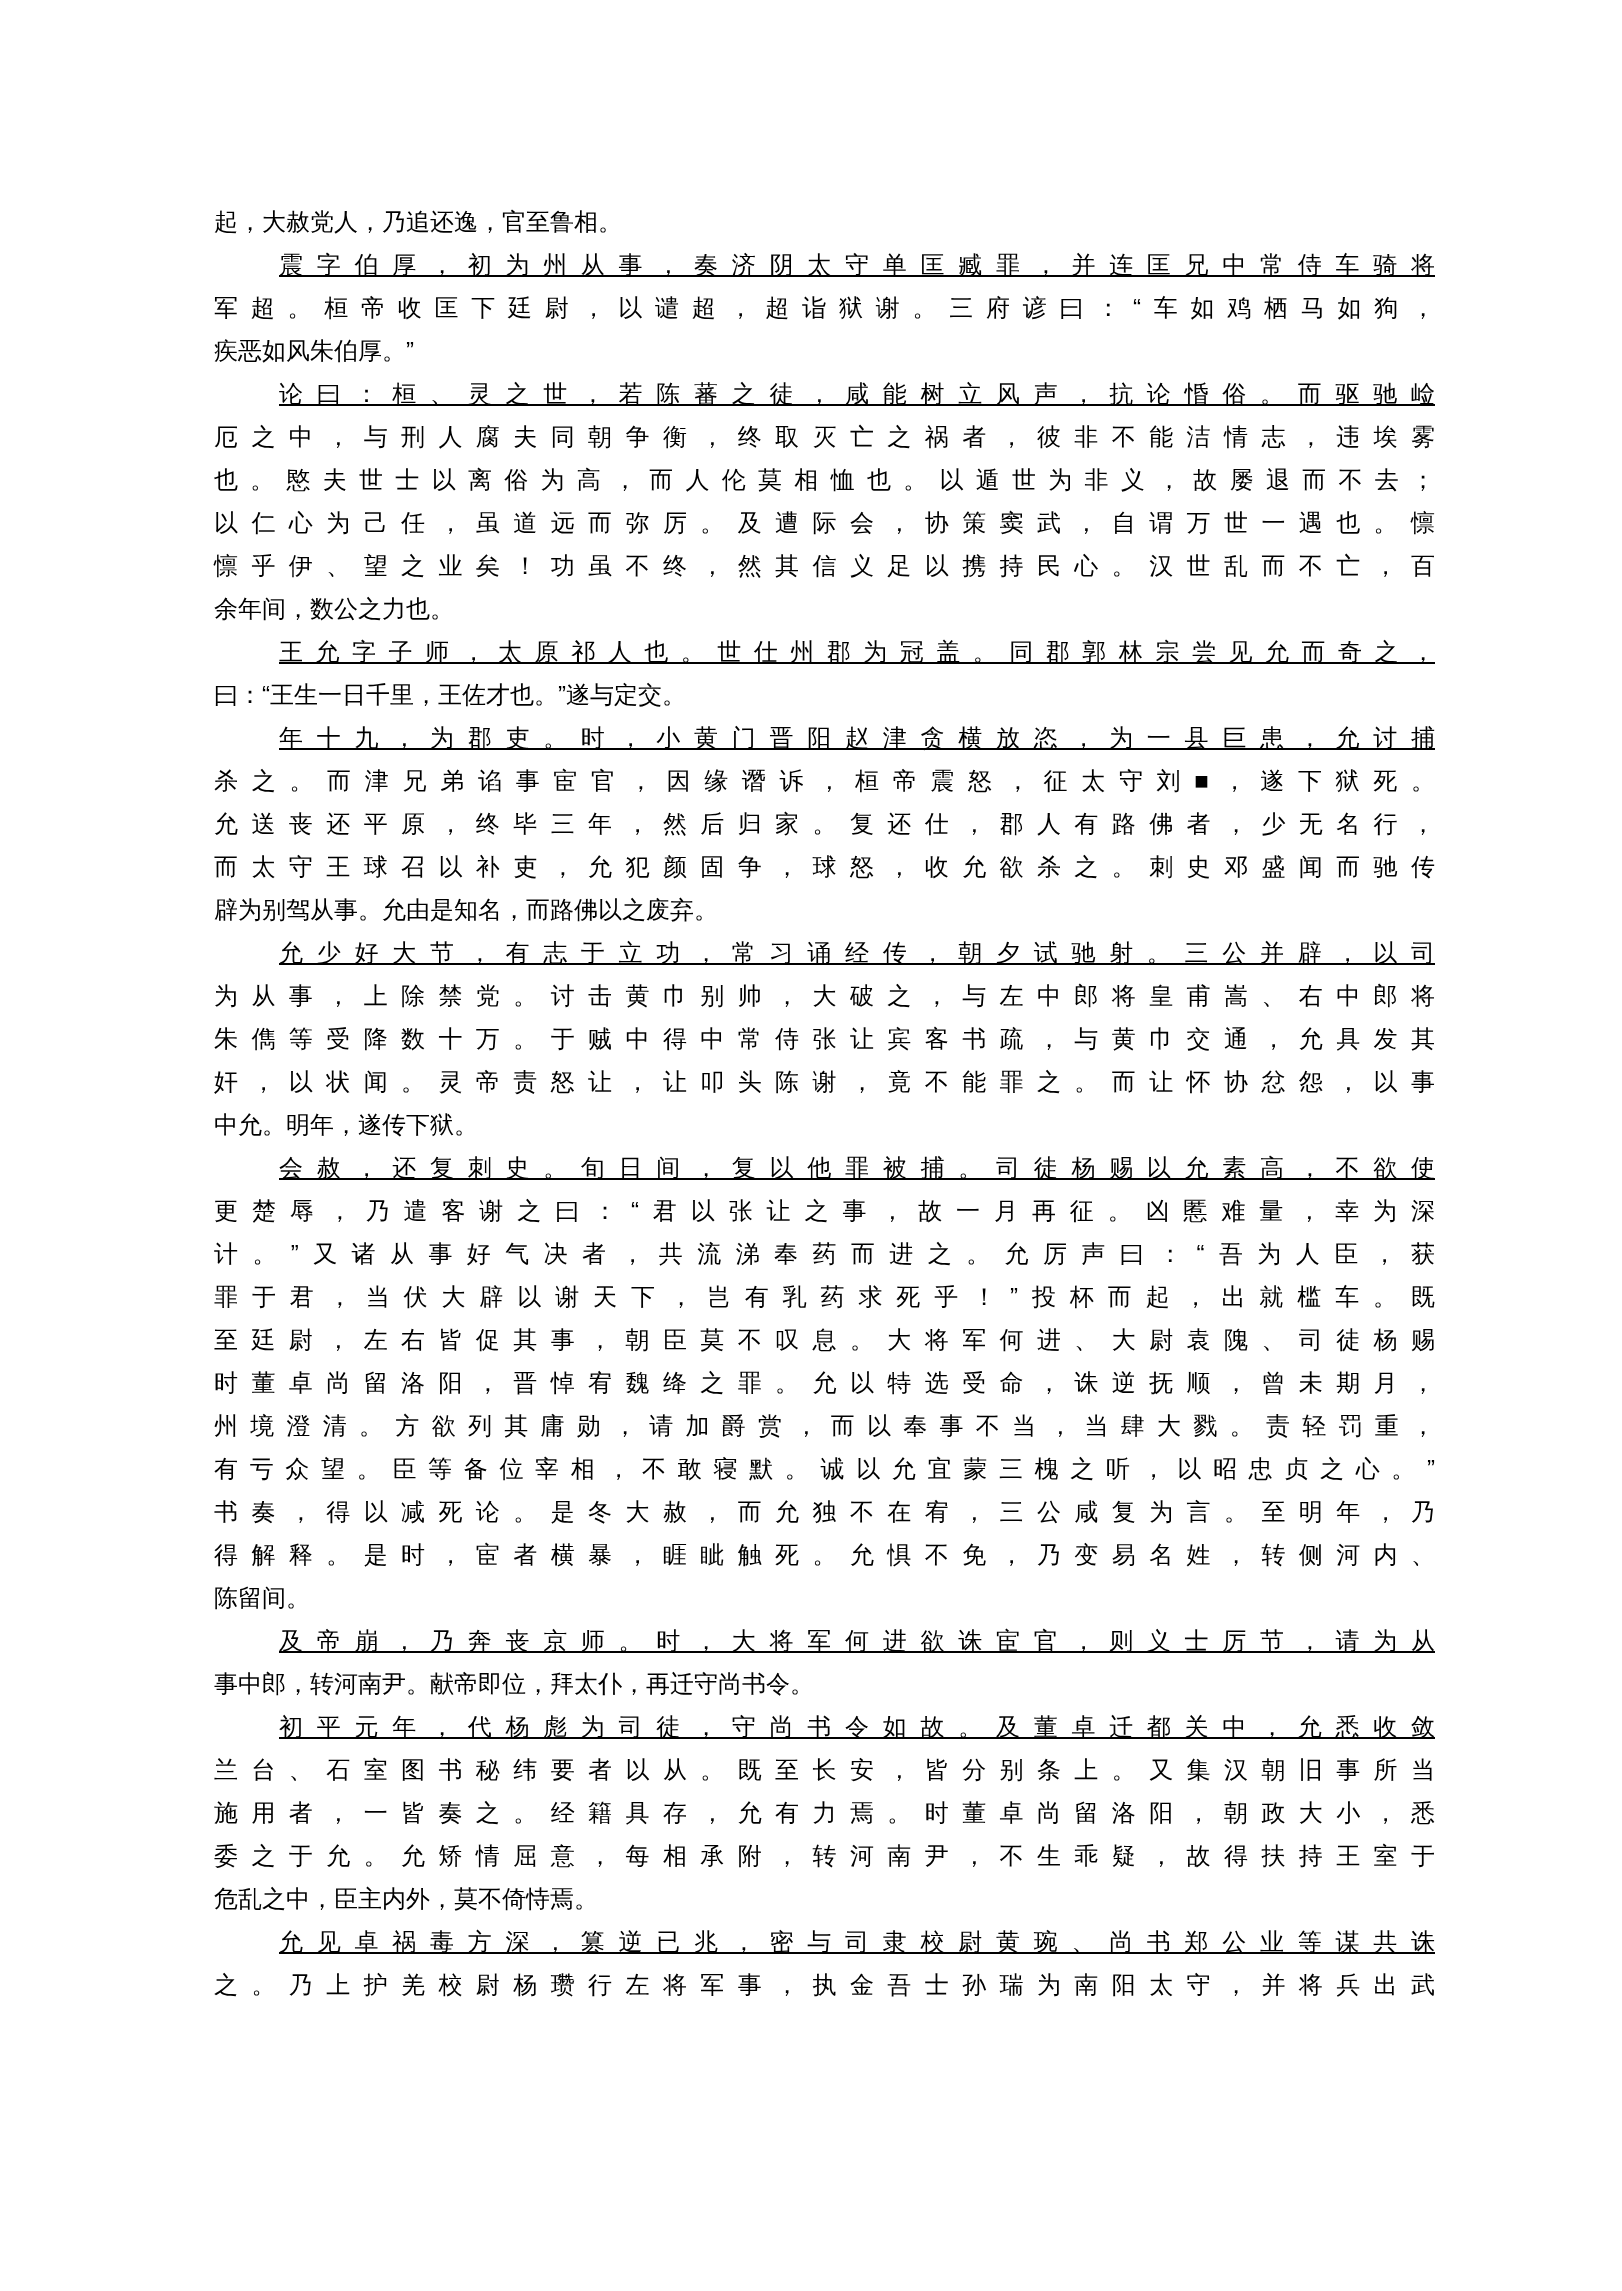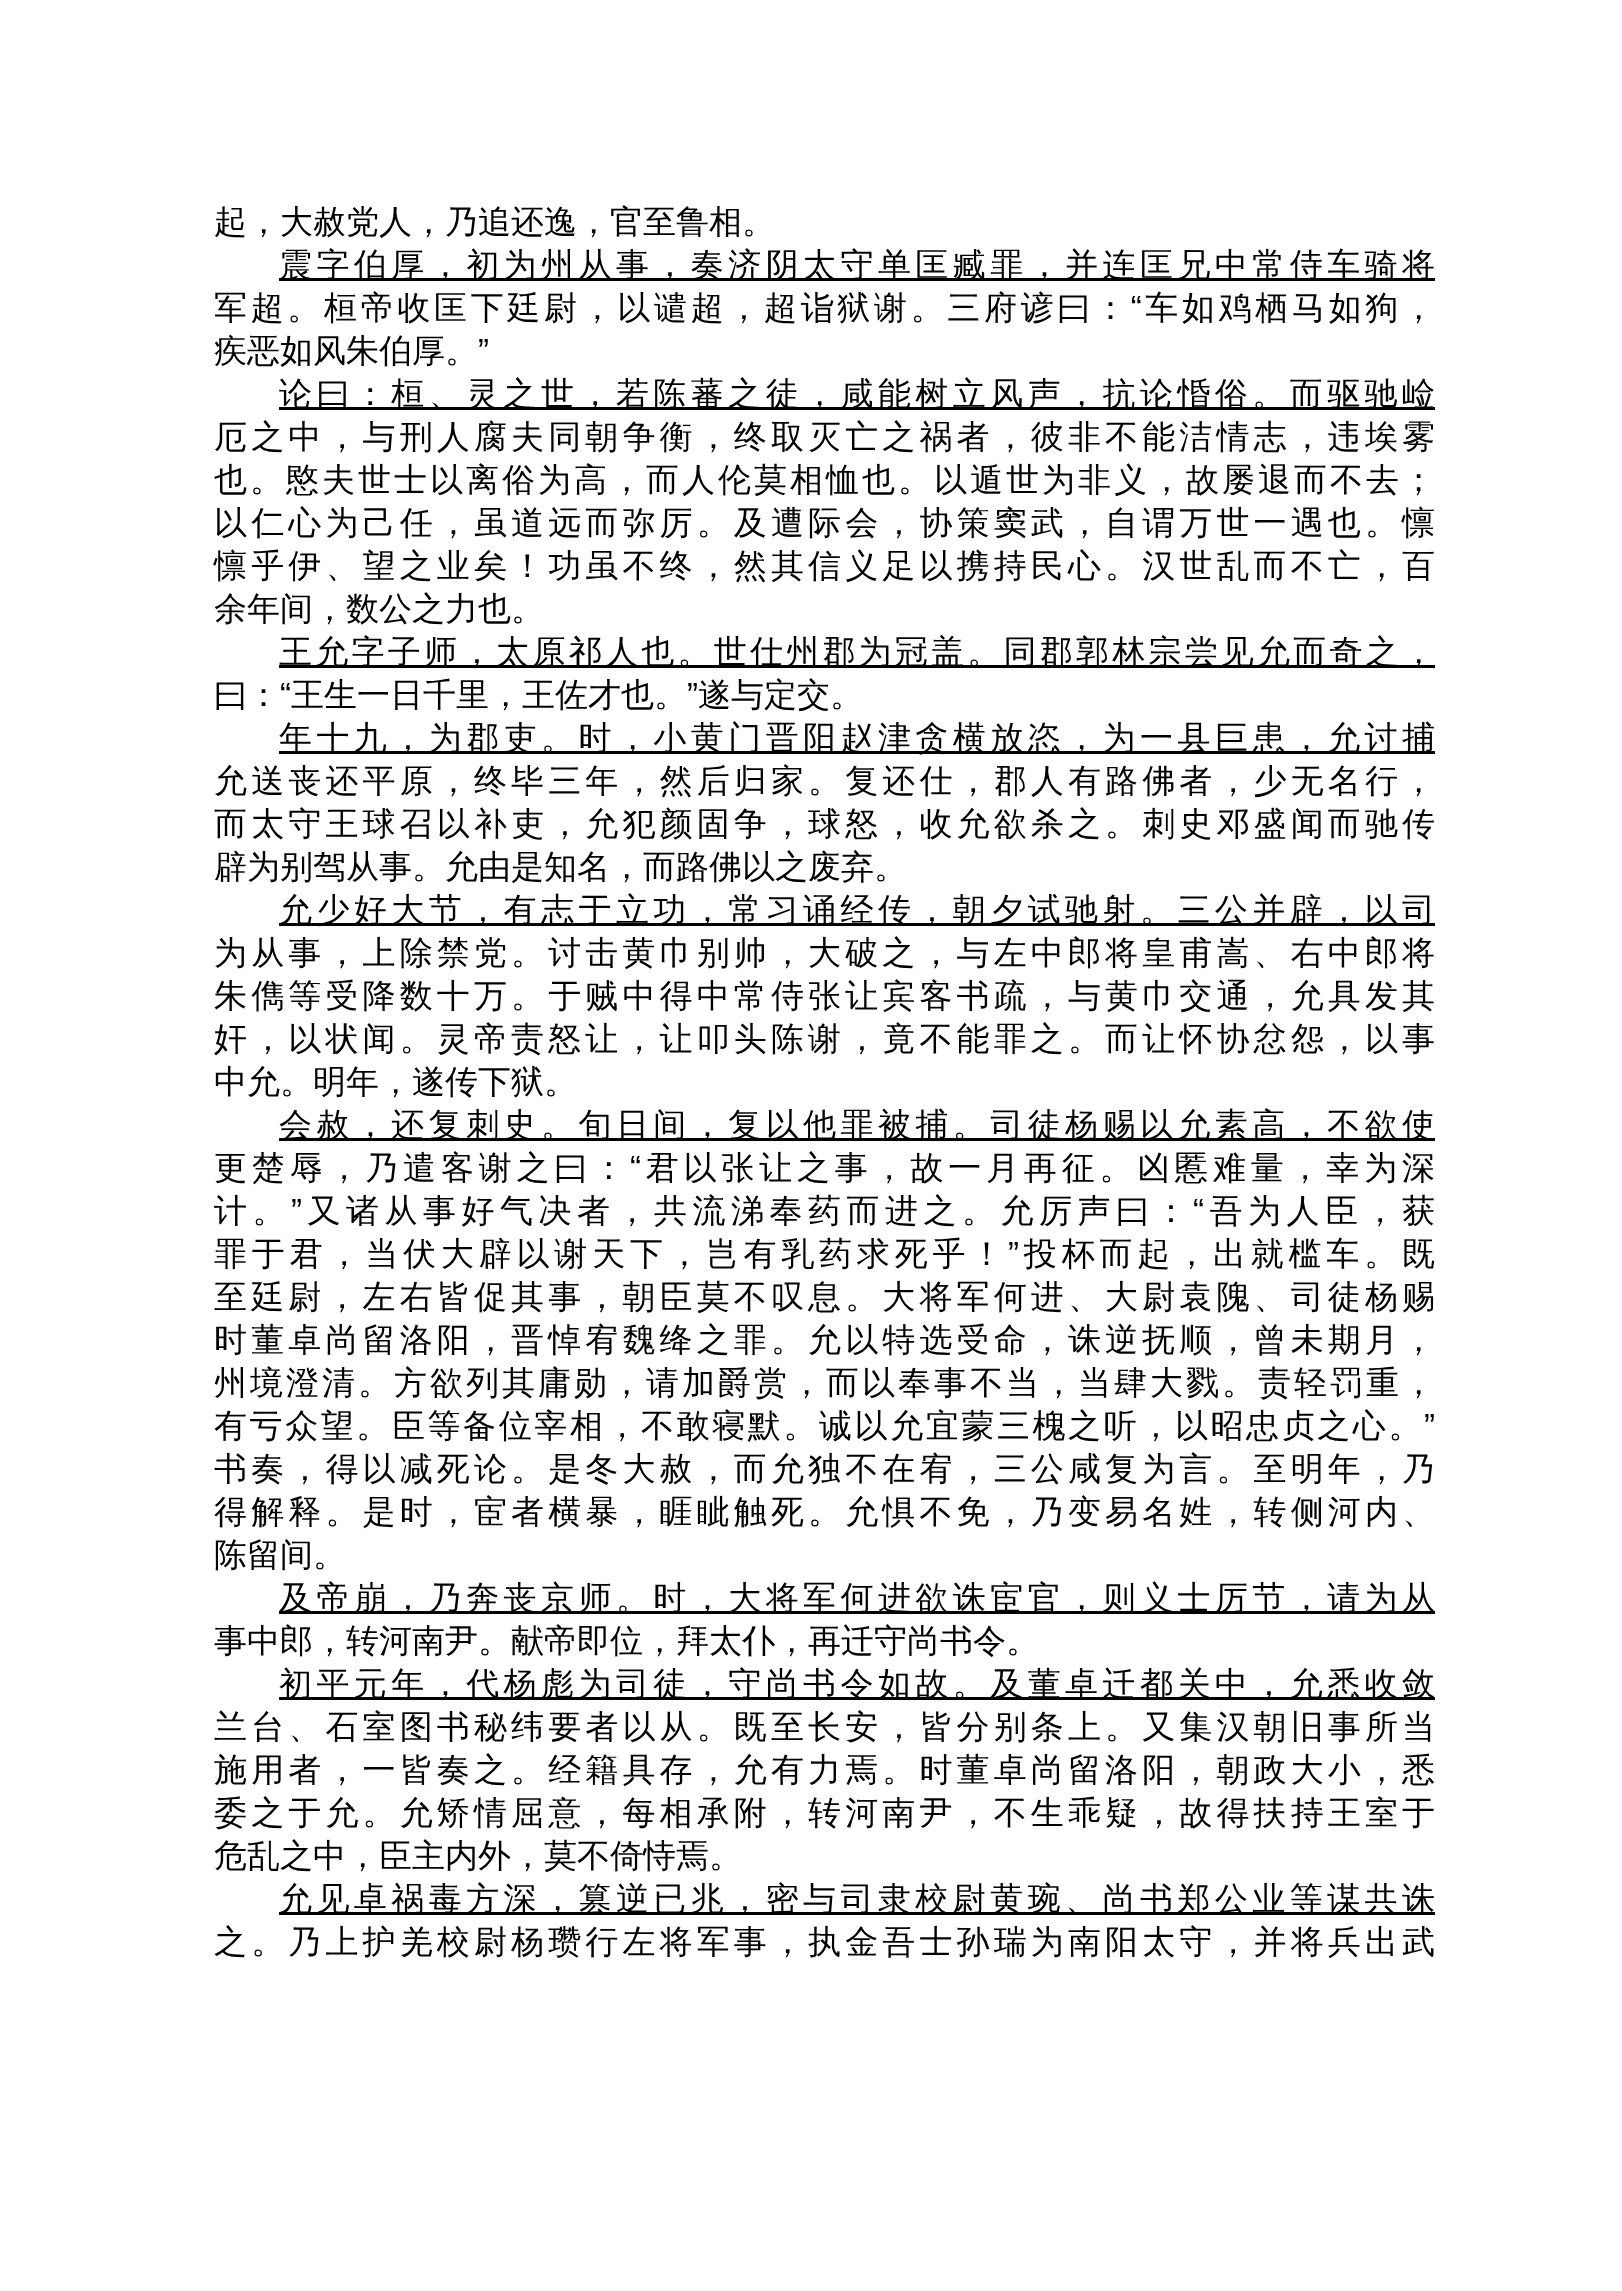--- a/index.html
+++ b/index.html
@@ -14,21 +14,21 @@
     background: #ffffff;
     overflow: hidden;
     font-family: "Liberation Sans", sans-serif;
   }
   .doc-body {
     position: absolute;
     left: 214px;
     top: 200px;
     width: 1221px;
     color: #000000;
-    font-size: 33px;
+    font-size: 24px;
     line-height: 43px;
     font-weight: 500;
     letter-spacing: 0;
   }
   .para {
     margin: 0;
     padding: 0;
   }
   .line {
     white-space: nowrap;
@@ -70,20 +70,21 @@
         <div class="line fill">以仁心为己任，虽道远而弥厉。及遭际会，协策窦武，自谓万世一遇也。懔</div>
         <div class="line fill">懔乎伊、望之业矣！功虽不终，然其信义足以携持民心。汉世乱而不亡，百</div>
         <div class="line">余年间，数公之力也。</div>
       </div>
       <div class="para">
         <div class="line fill first-indent">王允字子师，太原祁人也。世仕州郡为冠盖。同郡郭林宗尝见允而奇之，</div>
         <div class="line">曰：“王生一日千里，王佐才也。”遂与定交。</div>
       </div>
       <div class="para">
         <div class="line fill first-indent">年十九，为郡吏。时，小黄门晋阳赵津贪横放恣，为一县巨患，允讨捕</div>
+        <div class="line fill">杀之。而津兄弟谄事宦官，因缘谮诉，桓帝震怒，征太守刘■，遂下狱死。</div>
         <div class="line fill">允送丧还平原，终毕三年，然后归家。复还仕，郡人有路佛者，少无名行，</div>
         <div class="line fill">而太守王球召以补吏，允犯颜固争，球怒，收允欲杀之。刺史邓盛闻而驰传</div>
         <div class="line">辟为别驾从事。允由是知名，而路佛以之废弃。</div>
       </div>
       <div class="para">
         <div class="line fill first-indent">允少好大节，有志于立功，常习诵经传，朝夕试驰射。三公并辟，以司</div>
         <div class="line fill">为从事，上除禁党。讨击黄巾别帅，大破之，与左中郎将皇甫嵩、右中郎将</div>
         <div class="line fill">朱儁等受降数十万。于贼中得中常侍张让宾客书疏，与黄巾交通，允具发其</div>
         <div class="line fill">奸，以状闻。灵帝责怒让，让叩头陈谢，竟不能罪之。而让怀协忿怨，以事</div>
         <div class="line">中允。明年，遂传下狱。</div>

